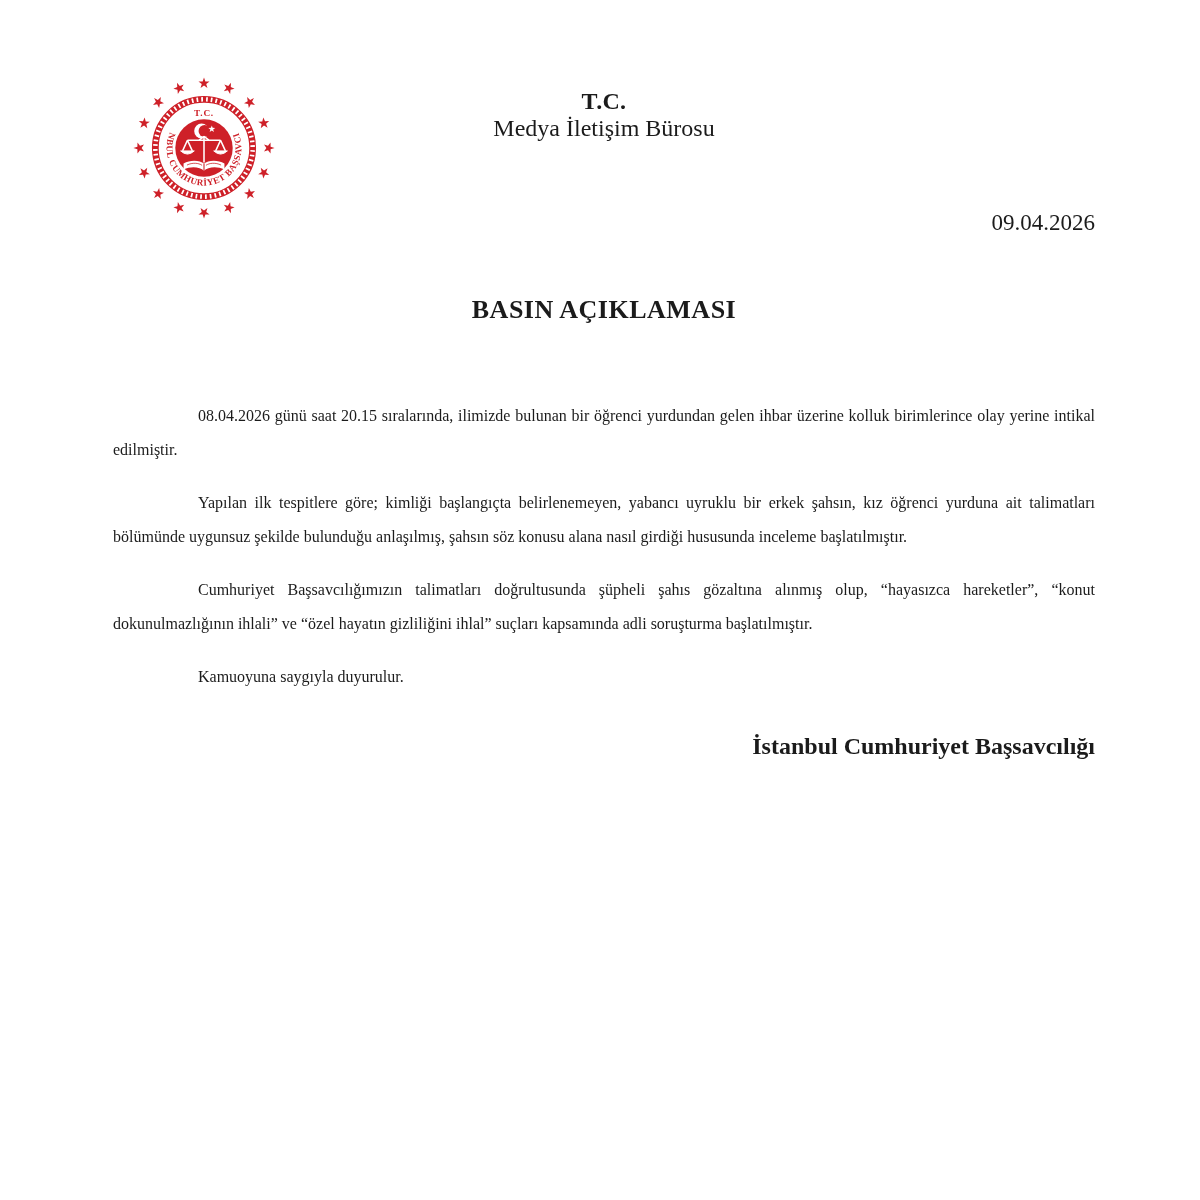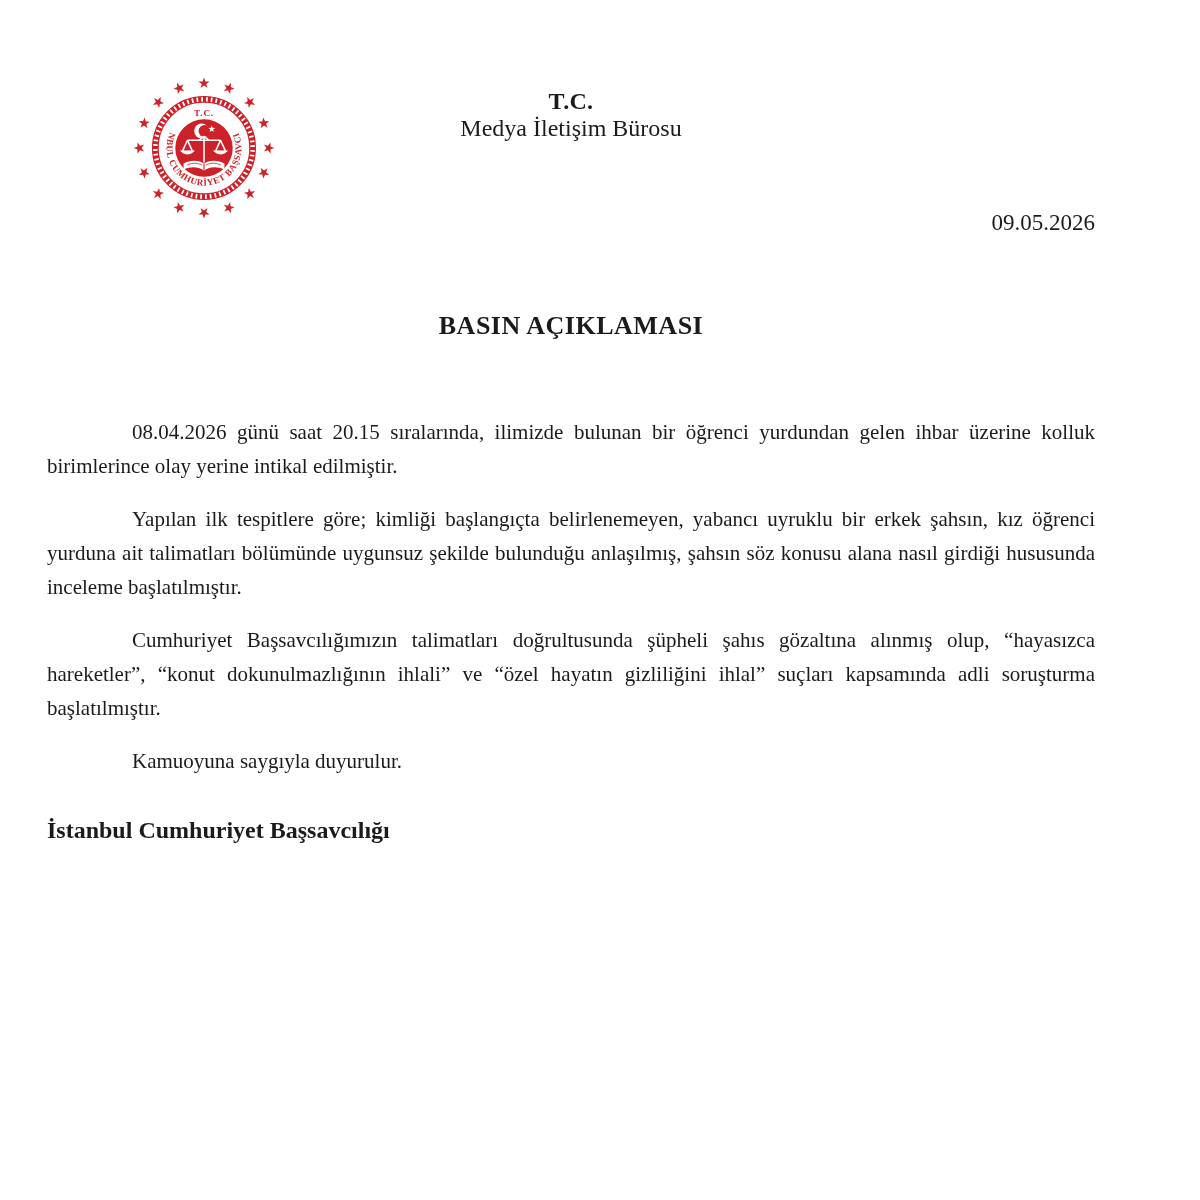--- a/index.html
+++ b/index.html
@@ -4,21 +4,21 @@
 <style>
   :root { --seal-red: #ce2028; --ink: #1b1b1b; }
   * { margin: 0; padding: 0; box-sizing: border-box; }
   html, body { width: 1200px; height: 1200px; background: #ffffff; overflow: hidden; }
   body { font-family: "Liberation Serif", "DejaVu Serif", serif; color: var(--ink); }
 
   .page {
     position: relative;
     width: 1200px; height: 1200px;
     background: #ffffff;
-    padding: 0 105px 0 47px;
+    padding: 0 105px 0 113px;
   }
 
   .seal-wrap {
     position: absolute;
     left: 131px; top: 75px;
     width: 146px; height: 146px;
     color: var(--seal-red);
   }
   .seal-wrap svg { width: 100%; height: 100%; display: block; }
 
@@ -31,41 +31,41 @@
   .letterhead .lh-bureau { font-size: 24px; font-weight: normal; }
 
   .date-line {
     margin-top: 66px;
     text-align: right;
     font-size: 23px;
     line-height: 30px;
   }
 
   .doc-title {
-    margin-top: 72px;
+    margin-top: 56px;
     text-align: center;
     font-size: 26px;
     font-weight: bold;
     letter-spacing: 0.5px;
     line-height: 32px;
   }
 
   .body-text { margin-top: 73px; }
   .body-text p {
-    font-size: 21px;
+    font-size: 16px;
     line-height: 34px;
     text-align: justify;
     text-indent: 85px;
     margin: 0 0 19px 0;
   }
   .body-text p:last-child { margin-bottom: 16px; }
 
   .signature {
     margin-top: 37px;
-    text-align: left;
+    text-align: right;
     font-size: 24px;
     font-weight: bold;
     line-height: 30px;
   }
 </style>
 </head>
 <body>
 
 <div class="page">
 
@@ -129,21 +129,21 @@
         <path d="M57.5 92.5 C63 89.8 69.5 90.3 73 92.8 M92.5 92.5 C87 89.8 80.5 90.3 77 92.8" stroke="currentColor" stroke-width="0.8" fill="none"></path>
       </g>
     </svg>
   </div>
 
   <div class="letterhead">
     <div class="lh-line">T.C.</div>
     <div class="lh-bureau">Medya İletişim Bürosu</div>
   </div>
 
-  <div class="date-line">09.05.2026</div>
+  <div class="date-line">09.04.2026</div>
 
   <div class="doc-title">BASIN AÇIKLAMASI</div>
 
   <div class="body-text">
     <p>08.04.2026 günü saat 20.15 sıralarında,  ilimizde bulunan bir öğrenci yurdundan gelen ihbar üzerine kolluk birimlerince olay yerine intikal edilmiştir.</p>
     <p>Yapılan ilk tespitlere göre; kimliği başlangıçta belirlenemeyen, yabancı uyruklu bir erkek şahsın, kız öğrenci yurduna ait talimatları bölümünde uygunsuz şekilde bulunduğu anlaşılmış, şahsın söz konusu alana nasıl girdiği hususunda inceleme başlatılmıştır.</p>
     <p>Cumhuriyet Başsavcılığımızın talimatları doğrultusunda şüpheli şahıs gözaltına alınmış olup, “hayasızca hareketler”, “konut dokunulmazlığının ihlali” ve “özel hayatın gizliliğini ihlal” suçları kapsamında adli soruşturma başlatılmıştır.</p>
     <p>Kamuoyuna saygıyla duyurulur.</p>
   </div>
 

